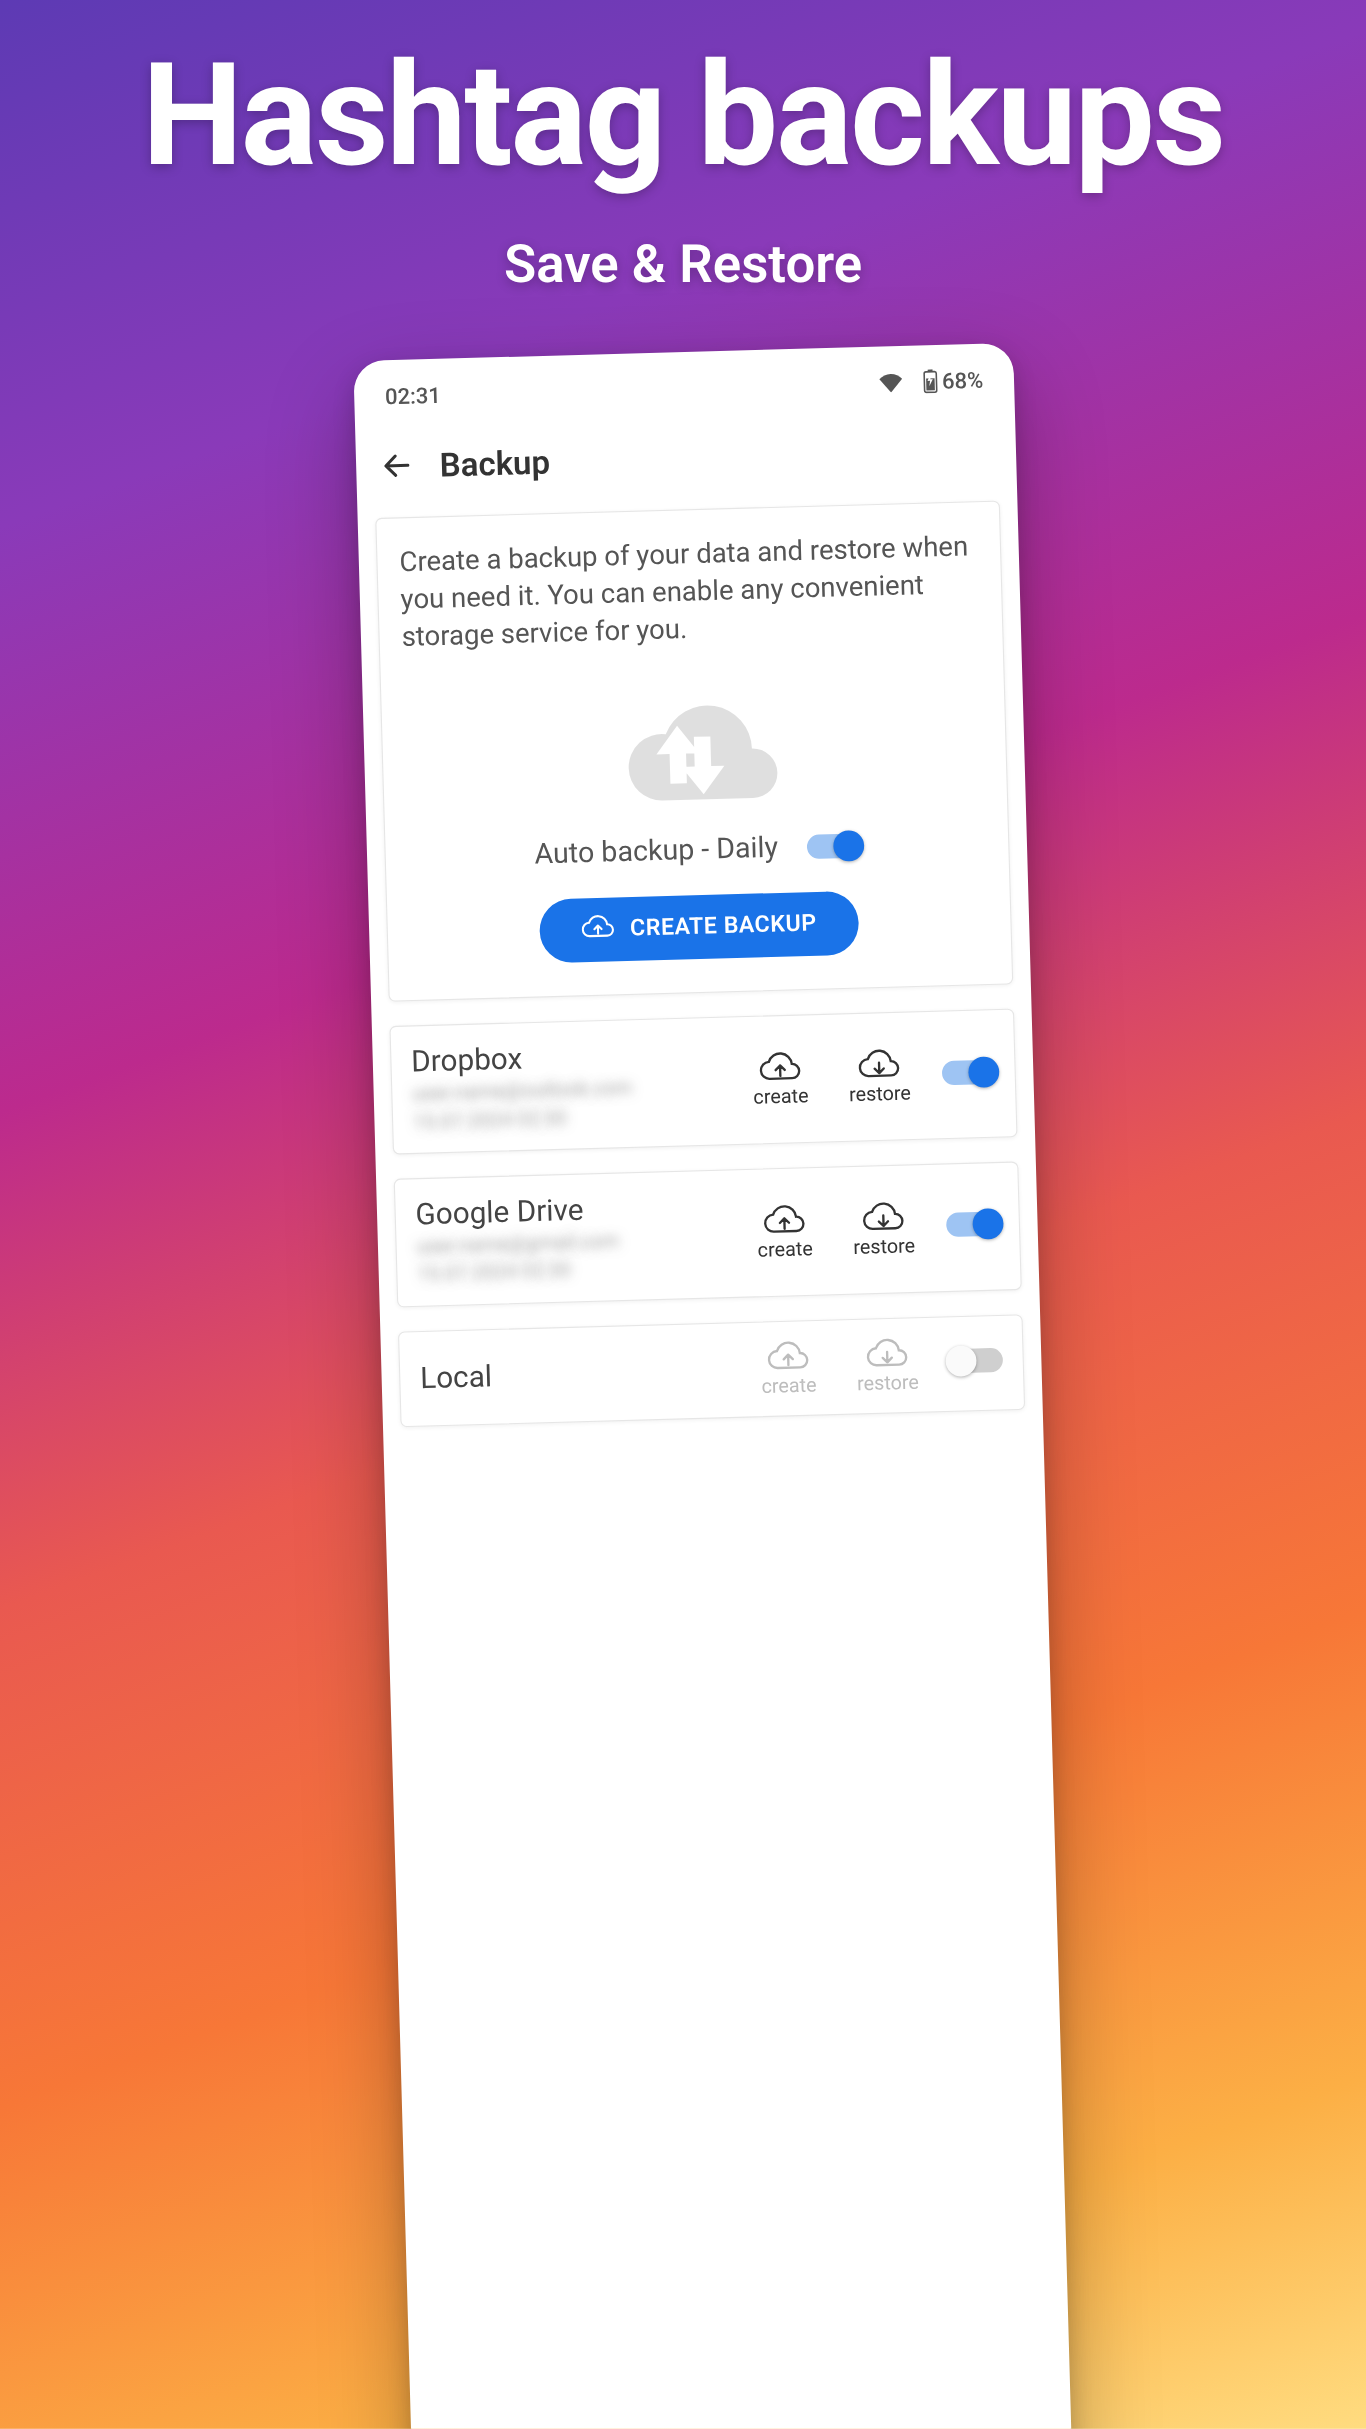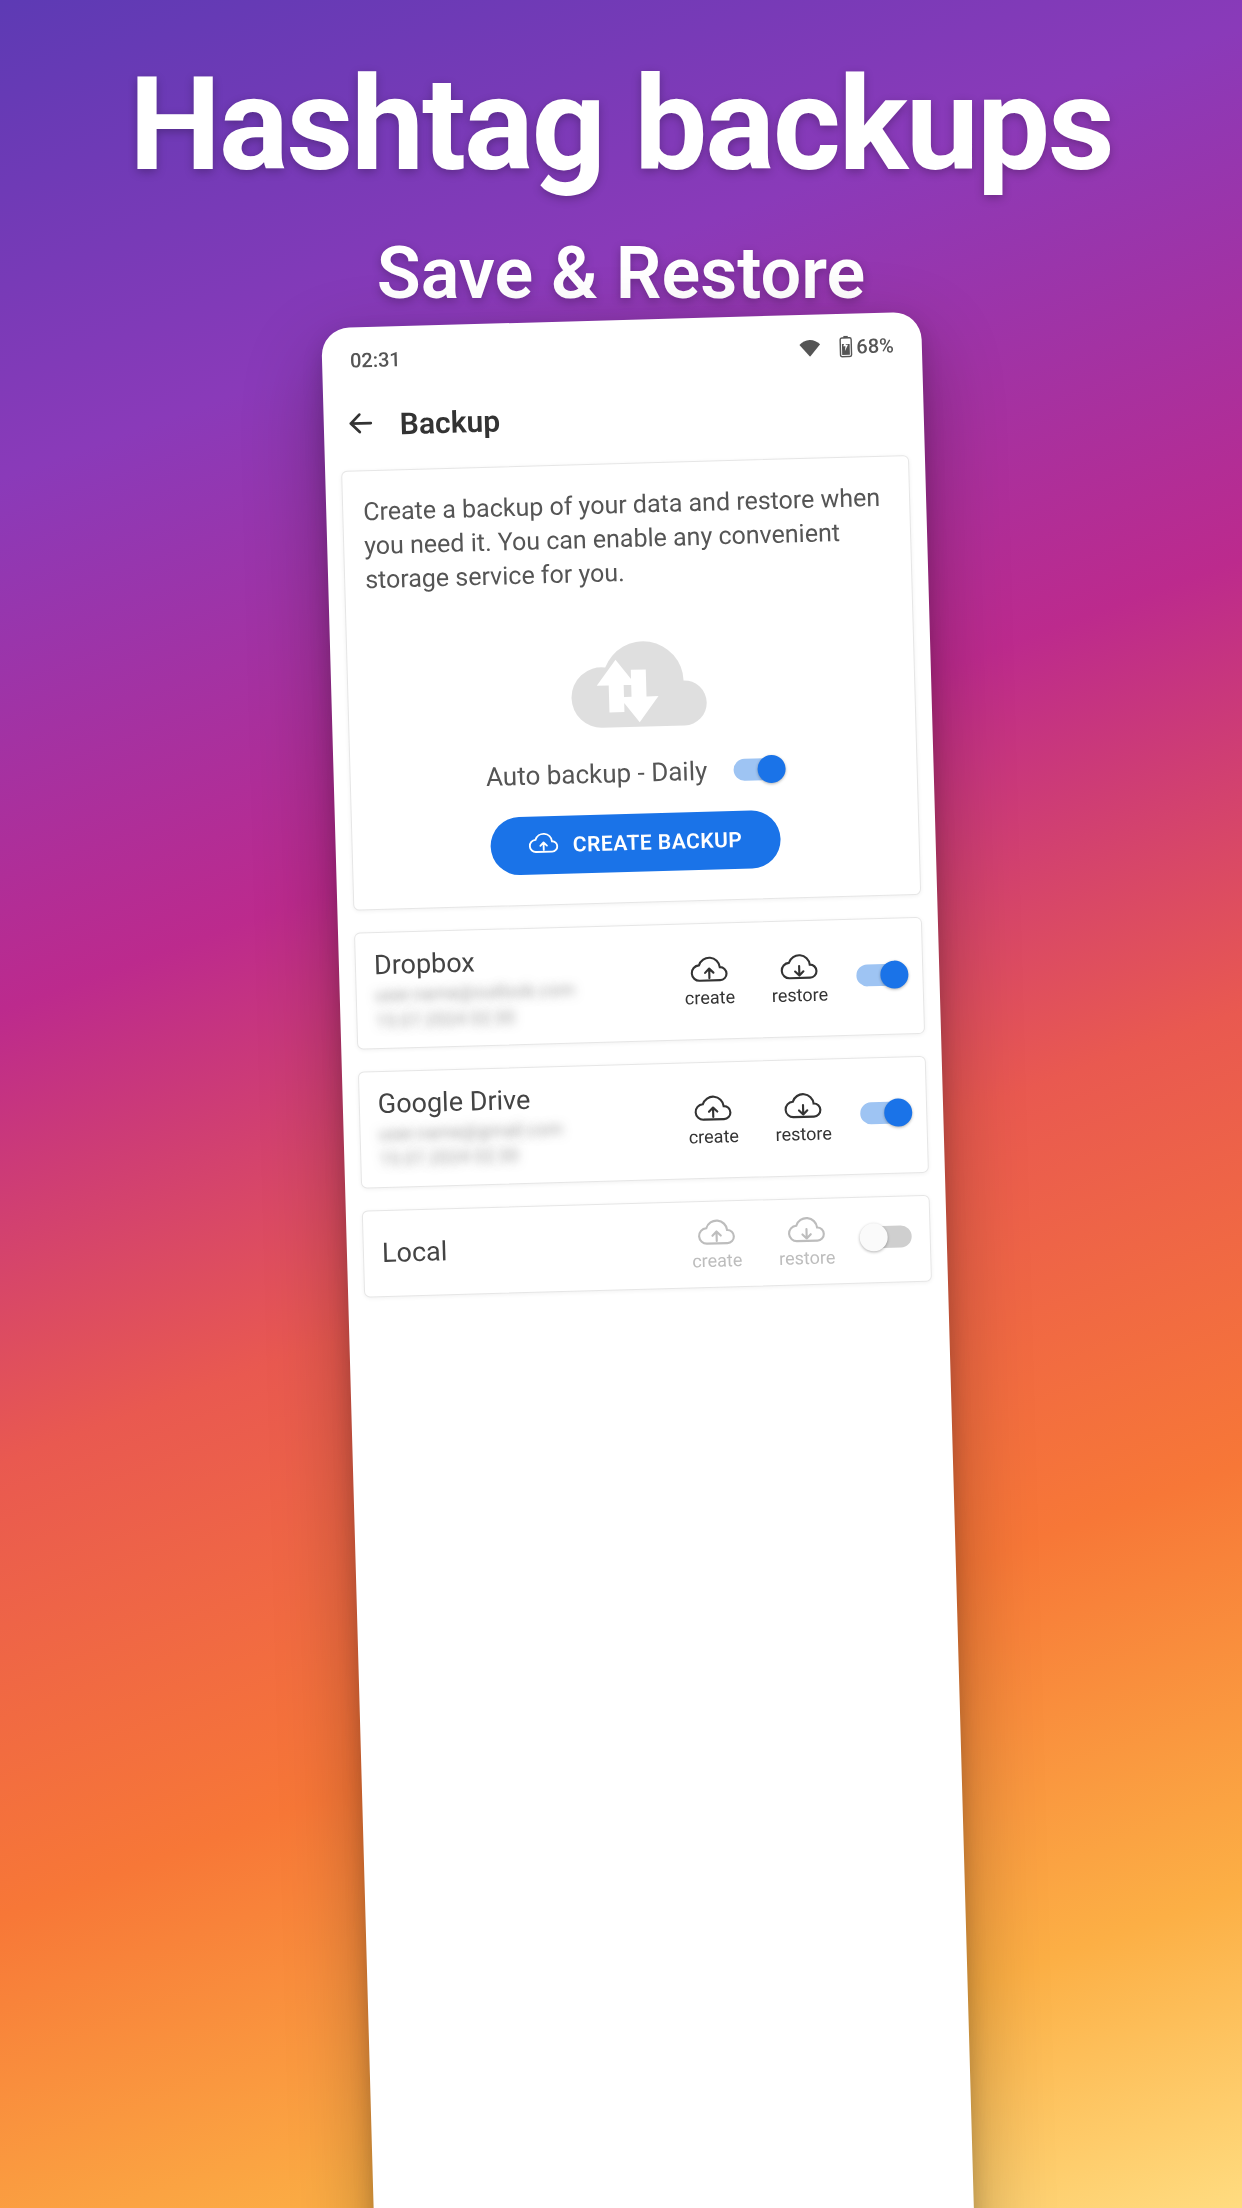--- a/index.html
+++ b/index.html
@@ -14,25 +14,25 @@
       #f77737 72%,
       #fcaf45 88%,
       #ffdc80 100%);
     overflow: hidden;
     position: relative;
   }
 
   .hero {
     text-align: center;
     color: #fff;
-    padding-top: 48px;
+    padding-top: 28px;
     text-shadow: 0 3px 10px rgba(0,0,0,.25);
   }
   .hero h1 { font-size: 130px; font-weight: 700; letter-spacing: -2px; }
-  .hero h2 { font-size: 72px; font-weight: 600; margin-top: 30px; }
+  .hero h2 { font-size: 48px; font-weight: 600; margin-top: 30px; }
 
   .phone {
     position: absolute;
     top: 320px;
     left: 50%;
     width: 600px;
     height: 2200px;
     background: #fff;
     border-radius: 28px;
     transform: translateX(-50%) rotate(-1.6deg);

